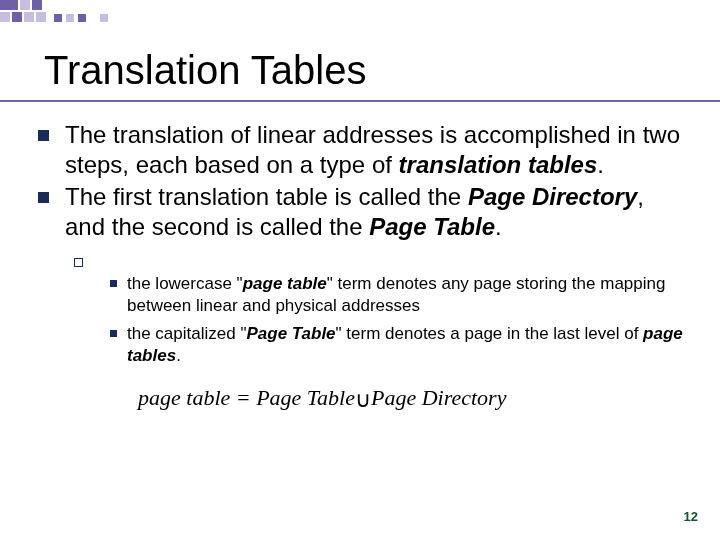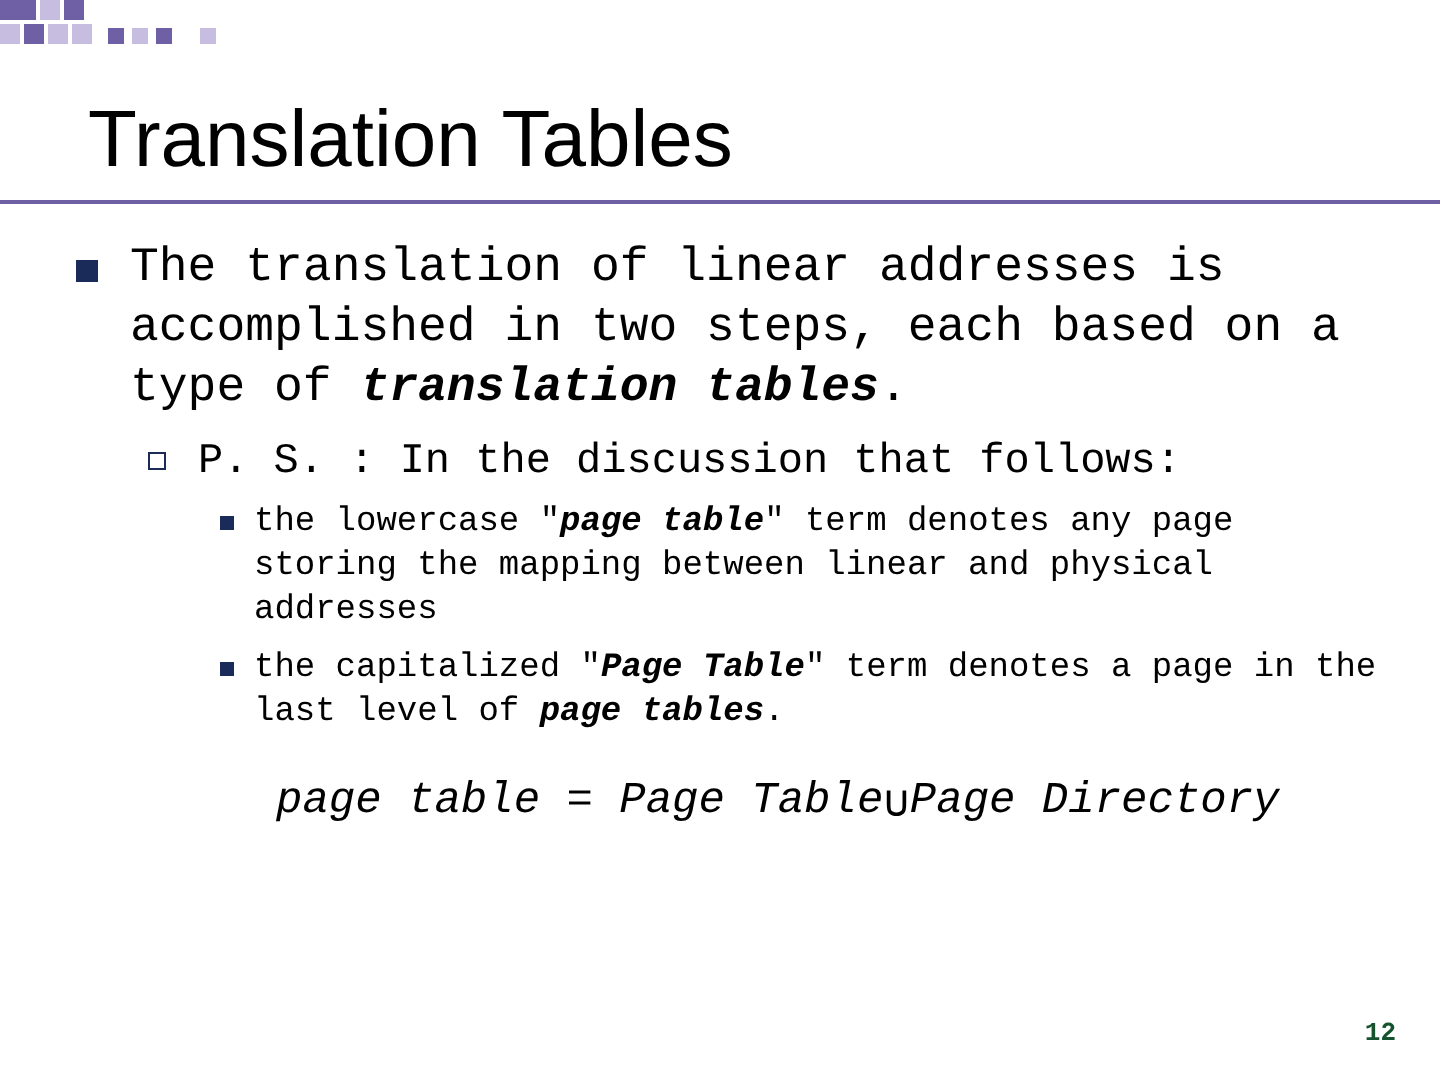--- a/index.html
+++ b/index.html
@@ -1,15 +1,15 @@
 <!DOCTYPE html>
 <html><head>
 <meta charset="utf-8">
 <style>
-  * { margin: 0; padding: 0; box-sizing: border-box; font-family: Liberation Mono, monospace; }
+  * { margin: 0; padding: 0; box-sizing: border-box; }
   body {
     width: 720px;
     height: 540px;
     background: #ffffff;
     font-family: Arial, Helvetica, sans-serif;
     position: relative;
     overflow: hidden;
   }
   .deco {
     position: absolute;
@@ -135,27 +135,30 @@
 
 <div class="content">
 
   <div class="bullet-row">
     <div class="bullet-sq"></div>
     <div class="l1-text">
       <span>The translation of linear addresses is accomplished in two steps, each based on a type of </span><span class="bi">translation tables</span><span>.</span>
     </div>
   </div>
 
+  <div class="bullet-row">
+    <div class="bullet-sq"></div>
+    <div class="l1-text">
+      <span>The first translation table is called the </span><span class="bi">Page Directory</span><span>, and the second is called the </span><span class="bi">Page Table</span><span>.</span>
+    </div>
+  </div>
 
   <div class="l2">
     <div class="bullet-row">
       <div class="bullet-sq hollow"></div>
-      <div class="l2-text">
-        <span>P. S. :</span><span> In the discussion that follows:</span>
-      </div>
     </div>
   </div>
 
   <div class="l3">
     <div class="bullet-row">
       <div class="bullet-sq small"></div>
       <div class="l3-text">
         <span>the lowercase "</span><span class="bi">page table</span><span>" term denotes any page storing the mapping between linear and physical addresses</span>
       </div>
     </div>

